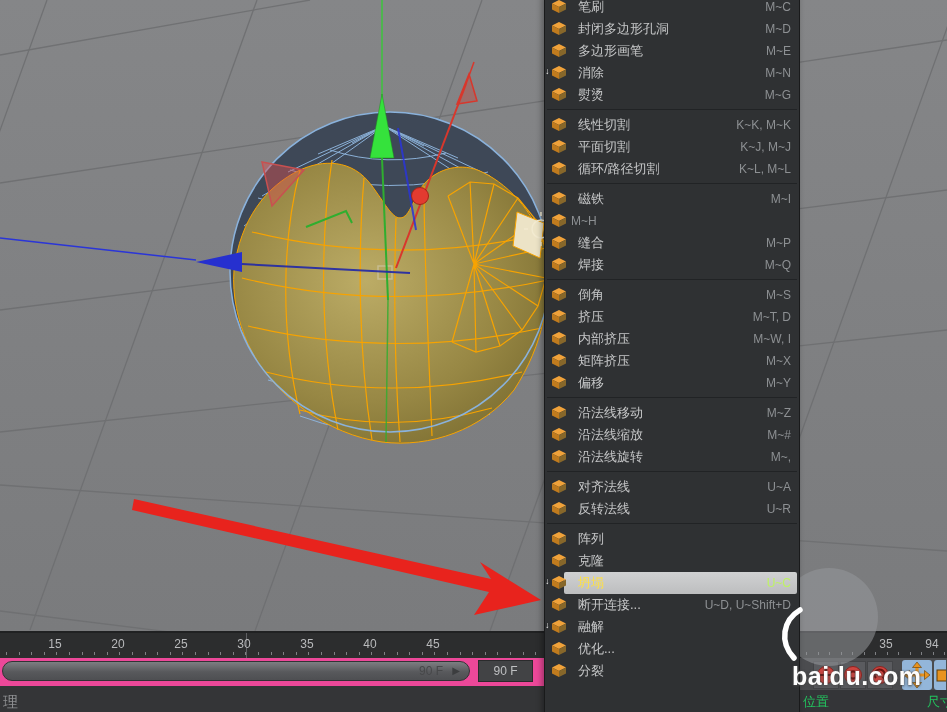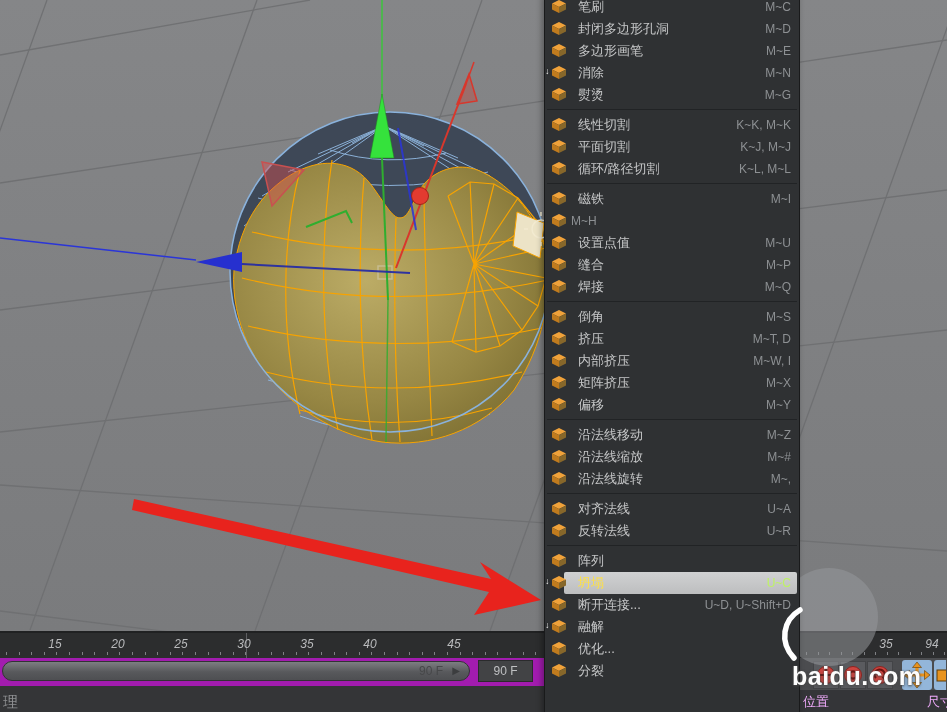--- a/index.html
+++ b/index.html
@@ -2,42 +2,42 @@
 <html><head>
 <meta charset="utf-8">
 <style>
   html,body{margin:0;padding:0;background:#222;}
   #app{position:relative;width:947px;height:712px;overflow:hidden;
        font-family:"Liberation Sans","DejaVu Sans",sans-serif;background:#7f8082;}
   
   #ruler{position:absolute;left:0;top:631px;width:947px;height:27px;background:#2c2d2e;
          border-top:2px solid #202122;box-sizing:border-box;z-index:1;}
   .tk{position:absolute;bottom:3px;width:1px;height:3px;background:#7f8084;}
-  .rl{position:absolute;top:4px;font-size:12px;color:#b9babc;transform:translateX(-50%);font-style:italic;}
+  .rl{position:absolute;top:4px;font-size:12px;color:#b9babc;transform:translateX(-50%);}
   #curframe{position:absolute;left:246px;top:0;width:1px;height:27px;background:#5e5f62;}
-  #psrow{position:absolute;left:0;top:658px;width:947px;height:28px;background:#a21caf;z-index:1;}
+  #psrow{position:absolute;left:0;top:658px;width:947px;height:28px;background:#ec4899;z-index:1;}
   #pslider{position:absolute;left:2px;top:3px;width:468px;height:20px;border-radius:10px;
            background:linear-gradient(#7d7e82,#58595c 55%,#4e4f52);border:1px solid #323335;box-sizing:border-box;}
   #pslider .pv{position:absolute;right:26px;top:2px;font-size:12px;color:#47484a;}
   #pslider .pa{position:absolute;right:9px;top:3px;font-size:10px;color:#3c3d3f;}
   #fbox{position:absolute;left:478px;top:2px;width:55px;height:22px;background:#424345;
         border:1px solid #2a2b2c;box-sizing:border-box;color:#bfc0c2;font-size:12px;
         display:flex;align-items:center;justify-content:center;}
   #bbar{position:absolute;left:0;top:686px;width:947px;height:26px;background:#343537;z-index:1;}
   #bbar .st{position:absolute;left:3px;top:7px;font-size:15px;color:#8e8f91;}
   
   #rp{position:absolute;left:800px;top:658px;width:147px;height:54px;z-index:2;}
   #rp .btnrow{position:absolute;left:0;top:0;width:147px;height:33px;background:#4b4c4f;
               display:flex;align-items:center;padding-left:13px;box-sizing:border-box;}
   .rb{width:26px;height:28px;background:#5a5b5f;border:1px solid #434447;box-sizing:border-box;
       display:flex;align-items:center;justify-content:center;margin-right:1px;}
   .tb{width:30px;height:30px;background:#93b6da;border-radius:3px;display:flex;align-items:center;
       justify-content:center;}
   #rp .lblrow{position:absolute;left:0;top:32px;width:147px;height:22px;background:#343538;}
-  #rp .lblrow span{position:absolute;top:3px;font-size:13px;color:#f0abfc;white-space:nowrap;}
+  #rp .lblrow span{position:absolute;top:3px;font-size:13px;color:#22c55e;white-space:nowrap;}
   
   #menu{position:absolute;left:544px;top:-4px;width:256px;height:775px;background:#2f3133;
         border-left:1px solid #191a1b;border-right:1px solid #191a1b;box-sizing:border-box;
         z-index:10;box-shadow:-2px 0 6px rgba(0,0,0,.35);}
   .sep{height:8px;position:relative;}
   .sep:after{content:'';position:absolute;left:2px;right:2px;top:3px;height:1px;background:#212325;}
   .mi{height:22px;display:flex;align-items:center;padding:0 8px 0 4px;color:#c6c7c8;
       font-size:13px;position:relative;white-space:nowrap;}
   .mi .ic{width:22px;flex:0 0 22px;height:16px;position:relative;z-index:1;}
   .mi .ic svg{position:absolute;left:2px;top:0;}
@@ -219,21 +219,21 @@
       <div class="tk" style="left: 910px;"></div>
       <div class="tk" style="left: 921px;"></div>
       <div class="tk" style="left: 933px;"></div>
       <div class="tk" style="left: 944px;"></div>
       <div class="rl" style="left: 55px;">15</div>
       <div class="rl" style="left: 118px;">20</div>
       <div class="rl" style="left: 181px;">25</div>
       <div class="rl" style="left: 244px;">30</div>
       <div class="rl" style="left: 307px;">35</div>
       <div class="rl" style="left: 370px;">40</div>
-      <div class="rl" style="left: 454px; text-align: center;">45</div>
+      <div class="rl" style="left: 433px; text-align: center;">45</div>
       <div class="rl" style="left: 496px; margin-top: 48px;">50</div>
       <div class="rl" style="left: 886px;">35</div>
       <div class="rl" style="left: 932px;">94</div>
     </div>
 
   <div id="psrow">
     <div id="pslider">
       <span class="pv">90 F</span>
       <span class="pa">▶</span>
     </div>
@@ -407,31 +407,20 @@
           <span class="sc">M~H</span>
         </div>
         <div class="mi">
           <span class="ic">
             <svg width="16" height="15" viewBox="0 0 16 15">
               <polygon points="8,1 15,4.5 8,8 1,4.5" fill="#f0a23a"></polygon>
               <polygon points="1,4.5 8,8 8,14 1,10.5" fill="#c07b1e"></polygon>
               <polygon points="15,4.5 8,8 8,14 15,10.5" fill="#87672a"></polygon>
             </svg>
           </span>
-          <span class="lb">设置点值</span>
-          <span class="sc">M~U</span>
-        </div>
-        <div class="mi">
-          <span class="ic">
-            <svg width="16" height="15" viewBox="0 0 16 15">
-              <polygon points="8,1 15,4.5 8,8 1,4.5" fill="#f0a23a"></polygon>
-              <polygon points="1,4.5 8,8 8,14 1,10.5" fill="#c07b1e"></polygon>
-              <polygon points="15,4.5 8,8 8,14 15,10.5" fill="#87672a"></polygon>
-            </svg>
-          </span>
           <span class="lb">缝合</span>
           <span class="sc">M~P</span>
         </div>
         <div class="mi">
           <span class="ic">
             <svg width="16" height="15" viewBox="0 0 16 15">
               <polygon points="8,1 15,4.5 8,8 1,4.5" fill="#f0a23a"></polygon>
               <polygon points="1,4.5 8,8 8,14 1,10.5" fill="#c07b1e"></polygon>
               <polygon points="15,4.5 8,8 8,14 15,10.5" fill="#87672a"></polygon>
             </svg>
@@ -555,20 +544,31 @@
         <div class="sep"></div>
         <div class="mi">
           <span class="ic">
             <svg width="16" height="15" viewBox="0 0 16 15">
               <polygon points="8,1 15,4.5 8,8 1,4.5" fill="#f0a23a"></polygon>
               <polygon points="1,4.5 8,8 8,14 1,10.5" fill="#c07b1e"></polygon>
               <polygon points="15,4.5 8,8 8,14 15,10.5" fill="#87672a"></polygon>
             </svg>
           </span>
           <span class="lb">阵列</span>
+          <span class="sc"></span>
+        </div>
+        <div class="mi">
+          <span class="ic">
+            <svg width="16" height="15" viewBox="0 0 16 15">
+              <polygon points="8,1 15,4.5 8,8 1,4.5" fill="#f0a23a"></polygon>
+              <polygon points="1,4.5 8,8 8,14 1,10.5" fill="#c07b1e"></polygon>
+              <polygon points="15,4.5 8,8 8,14 15,10.5" fill="#87672a"></polygon>
+            </svg>
+          </span>
+          <span class="lb">克隆</span>
           <span class="sc"></span>
         </div>
         <div class="mi hl">
           <span class="ic">
             <svg width="16" height="15" viewBox="0 0 16 15">
               <polygon points="8,1 15,4.5 8,8 1,4.5" fill="#f0a23a"></polygon>
               <polygon points="1,4.5 8,8 8,14 1,10.5" fill="#c07b1e"></polygon>
               <polygon points="15,4.5 8,8 8,14 15,10.5" fill="#87672a"></polygon>
             </svg>
             <span class="ov">↓</span>

